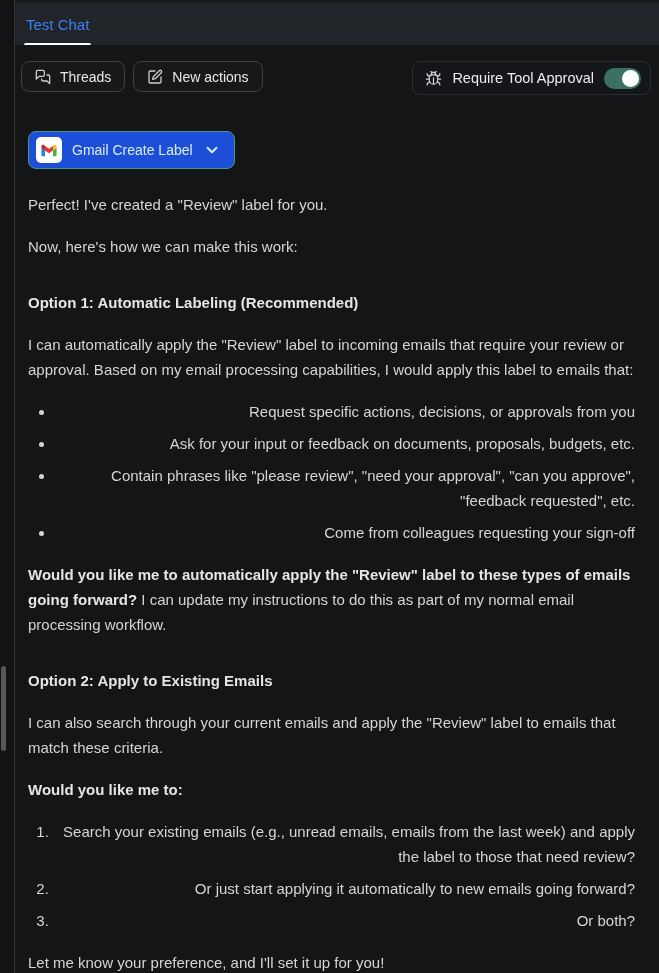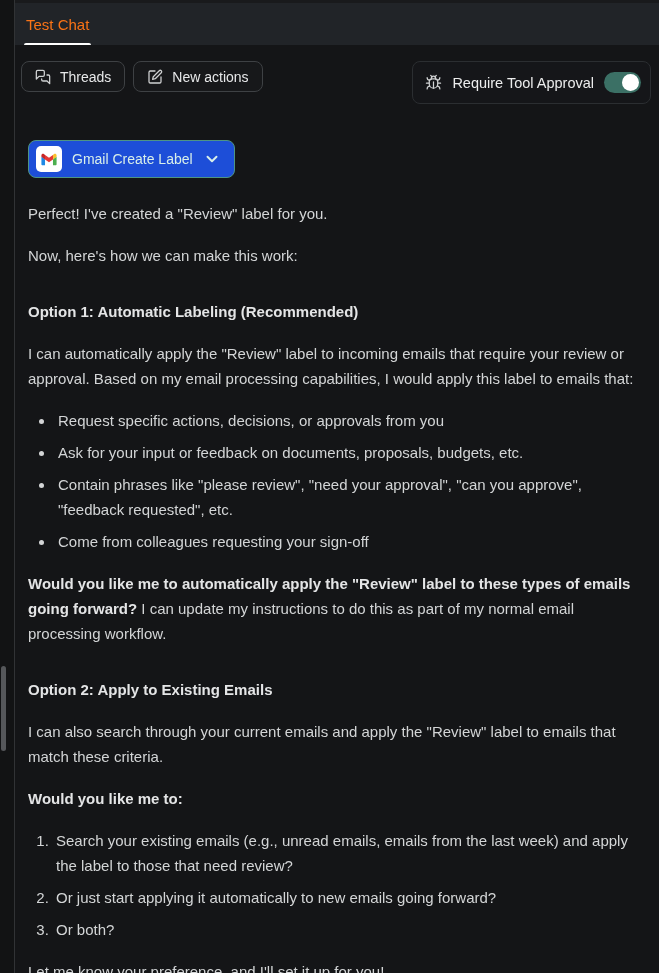--- a/index.html
+++ b/index.html
@@ -30,21 +30,21 @@
     height:45px; flex:0 0 45px;
     background:#212428;
     border-top:3px solid #191a1c;
     display:flex; align-items:stretch;
     padding-left:10px; gap:16px;
   }
   .tab {
     position:relative; display:flex; align-items:center;
     font-size:15px; color:#b9bbbd; cursor:pointer; padding:0 1px;
   }
-  .tab.active { color:#f97316; font-weight:500; }
+  .tab.active { color:#3b82f6; font-weight:500; }
   .tab.active::after {
     content:""; position:absolute; left:-1px; right:-1px; bottom:0;
     height:2px; background:#ffffff; border-radius:2px 2px 0 0;
   }
   
   .content { flex:1; padding:16px 8px 0 6px; }
   
   .toolbar { display:flex; }
   .btn {
     display:inline-flex; align-items:center; gap:9px;
@@ -52,21 +52,21 @@
     background:#17181a;
     border:1px solid #3e4144; border-radius:8px;
     color:#e7e8e9; font-size:14px; cursor:pointer;
     font-family:"Liberation Sans", sans-serif;
   }
   .btn + .btn { margin-left:8px; }
   .btn svg, .approval-group svg.bug { stroke:#d0d2d3; }
   .approval-group {
     margin-left:auto;
     display:flex; align-items:center; gap:10px;
-    height:43px; padding:0 9px 0 12px;
+    height:34px; padding:0 9px 0 12px;
     border:1px solid #2b2e31; border-radius:8px;
     background:#151619;
   }
   .approval-label { font-size:14.5px; color:#eceded; }
   .toggle {
     position:relative; width:37px; height:21px;
     border-radius:11px; background:#3b7065; cursor:pointer; flex:0 0 37px;
   }
   .toggle .knob {
     position:absolute; top:2px; right:2px;
@@ -87,21 +87,21 @@
     background:#ffffff; display:flex; align-items:center; justify-content:center;
   }
   .chip-chevron { stroke:#d8efe9; }
   
   .message { padding:6px 16px 0 7px; font-size:15px; line-height:25px; }
   .message p { margin:17px 0; color:#d3d5d6; }
   .message p.heading { margin:31px 0 17px; font-weight:700; color:#e4e5e6; }
   .message strong { font-weight:700; color:#e4e5e6; }
   .message ul { margin:17px 0; padding-left:27px; }
   .message ol { margin:17px 0; padding-left:25px; }
-  .message li { padding-left:3px; }
+  .message li { padding-left:3px;text-align:right; }
   .message li + li { margin-top:7px; }
   .message p.last { margin-bottom:0; }
 </style>
 </head>
 <body>
 
 <div class="left-rail">
   <div class="rail-thumb"></div>
 </div>
 

